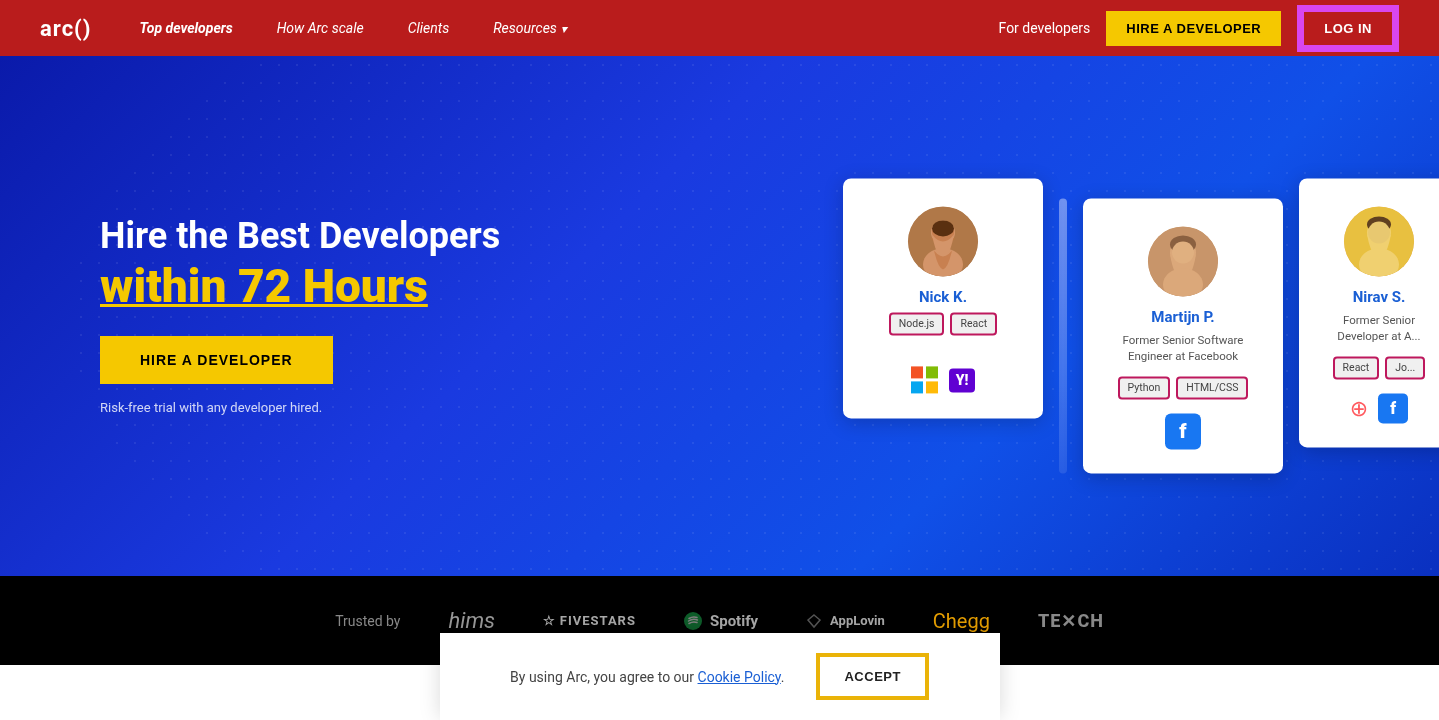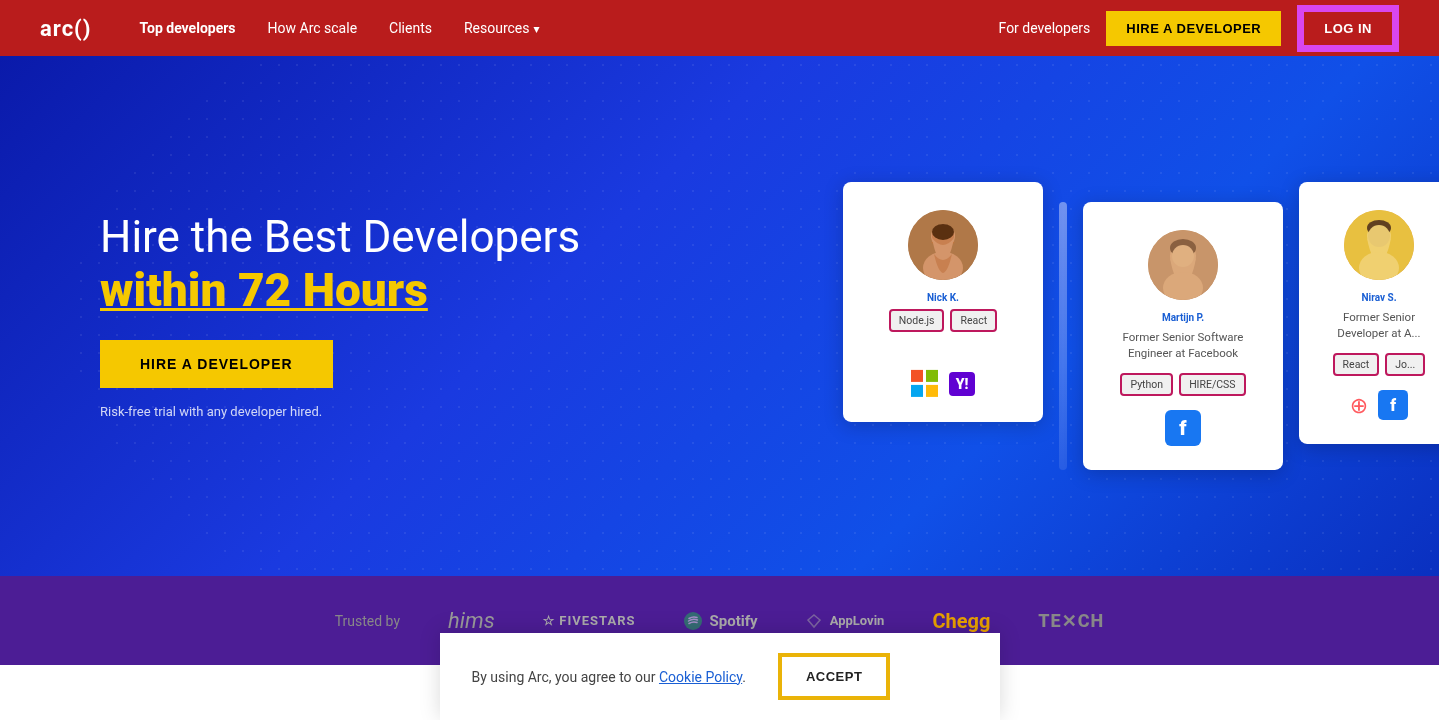--- a/index.html
+++ b/index.html
@@ -18,22 +18,23 @@
     .nav-logo {
       color: white;
       font-size: 22px;
       font-weight: 700;
       letter-spacing: 1px;
       margin-right: 48px;
     }
     .nav-links {
       display: flex;
       align-items: flex-start;
-      gap: 32px;
+      gap: 44px;
       flex: 1;
+      font-style: italic;
     }
     .nav-link {
       color: white;
       text-decoration: none;
       font-size: 14px;
       font-weight: 400;
       cursor: pointer;
     }
     .nav-link.active { font-weight: 700; }
     .nav-link-dropdown {
@@ -97,22 +98,22 @@
       clip-path: ellipse(60% 80% at 65% 50%);
     }
 
     .hero-content {
       position: relative;
       z-index: 2;
       max-width: 500px;
     }
     .hero-title-line1 {
       color: white;
-      font-size: 44px;
-      font-weight: 400;
+      font-size: 36px;
+      font-weight: 700;
       line-height: 1.1;
       margin-bottom: 4px;
     }
     .hero-title-line2 {
       color: #f5c800;
       font-size: 46px;
       font-weight: 900;
       line-height: 1.1;
       text-decoration: underline;
       text-decoration-thickness: 3px;
@@ -194,21 +195,21 @@
     .avatar-nirav {
       background: linear-gradient(160deg, #f0c060 0%, #d4a040 100%);
       font-size: 30px;
       color: white;
       font-weight: bold;
     }
 
     .dev-name {
       color: #1a5fd4;
       font-weight: 700;
-      font-size: 10px;
+      font-size: 15px;
       margin-bottom: 6px;
       text-align: center;
     }
     .dev-title {
       color: #555;
       font-size: 11.5px;
       text-align: center;
       line-height: 1.4;
       margin-bottom: 12px;
     }
@@ -288,21 +289,21 @@
     .card-divider {
       width: 8px;
       background: linear-gradient(to bottom, rgba(255,255,255,0.4), rgba(255,255,255,0.1));
       align-self: stretch;
       border-radius: 4px;
       margin-top: 20px;
     }
 
     
     .trusted-section {
-      background: #4c1d95;
+      background: #000000;
       padding: 32px 40px;
       display: flex;
       align-items: center;
       justify-content: center;
       gap: 48px;
     }
     .trusted-label {
       color: #888;
       font-size: 14px;
     }
@@ -311,37 +312,38 @@
       font-size: 18px;
       font-weight: 700;
       display: flex;
       align-items: center;
       gap: 4px;
     }
     .brand-hims { font-style: italic; font-size: 22px; color: #999; font-weight: 400; }
     .brand-fivestars { font-size: 13px; letter-spacing: 1px; }
     .brand-spotify { font-size: 15px; }
     .brand-applovin { font-size: 13px; }
-    .brand-chegg { font-size: 20px; color: #e8a000; font-weight: 700; }
+    .brand-chegg { font-size: 20px; color: #e8a000; font-weight: 400; }
     .brand-teach { font-size: 18px; color: #888; font-weight: 800; letter-spacing: 1px; }
 
     
     .cookie-banner {
       position: fixed;
       bottom: 0;
       left: 50%;
       transform: translateX(-50%);
       background: white;
       box-shadow: 0 -2px 20px rgba(0,0,0,0.15);
       padding: 20px 32px;
       display: flex;
       align-items: center;
       gap: 32px;
       width: 560px;
       z-index: 1000;
+      justify-content: center;
     }
     .cookie-text {
       font-size: 14px;
       color: #444;
     }
     .cookie-link {
       color: #1a5fd4;
       text-decoration: underline;
       cursor: pointer;
     }
@@ -438,21 +440,21 @@
           <ellipse cx="35" cy="58" rx="20" ry="16" fill="#dba87a"></ellipse>
           <ellipse cx="35" cy="18" rx="13" ry="9" fill="#8a6040"></ellipse>
 
           <circle cx="35" cy="26" r="11" fill="#e0b080"></circle>
         </svg>
       </div>
       <div class="dev-name">Martijn P.</div>
       <div class="dev-title">Former Senior Software Engineer at Facebook</div>
       <div class="dev-tags">
         <span class="dev-tag">Python</span>
-        <span class="dev-tag">HIRE/CSS</span>
+        <span class="dev-tag">HTML/CSS</span>
       </div>
       <div class="dev-companies">
         <div class="fb-icon">f</div>
       </div>
     </div>
 
     <div class="dev-card card-3" style="overflow:hidden;">
       <div class="dev-avatar avatar-nirav">
         <svg viewBox="0 0 70 70" width="70" height="70" xmlns="http://www.w3.org/2000/svg">
           <circle cx="35" cy="35" r="35" fill="#e8c040"></circle>

